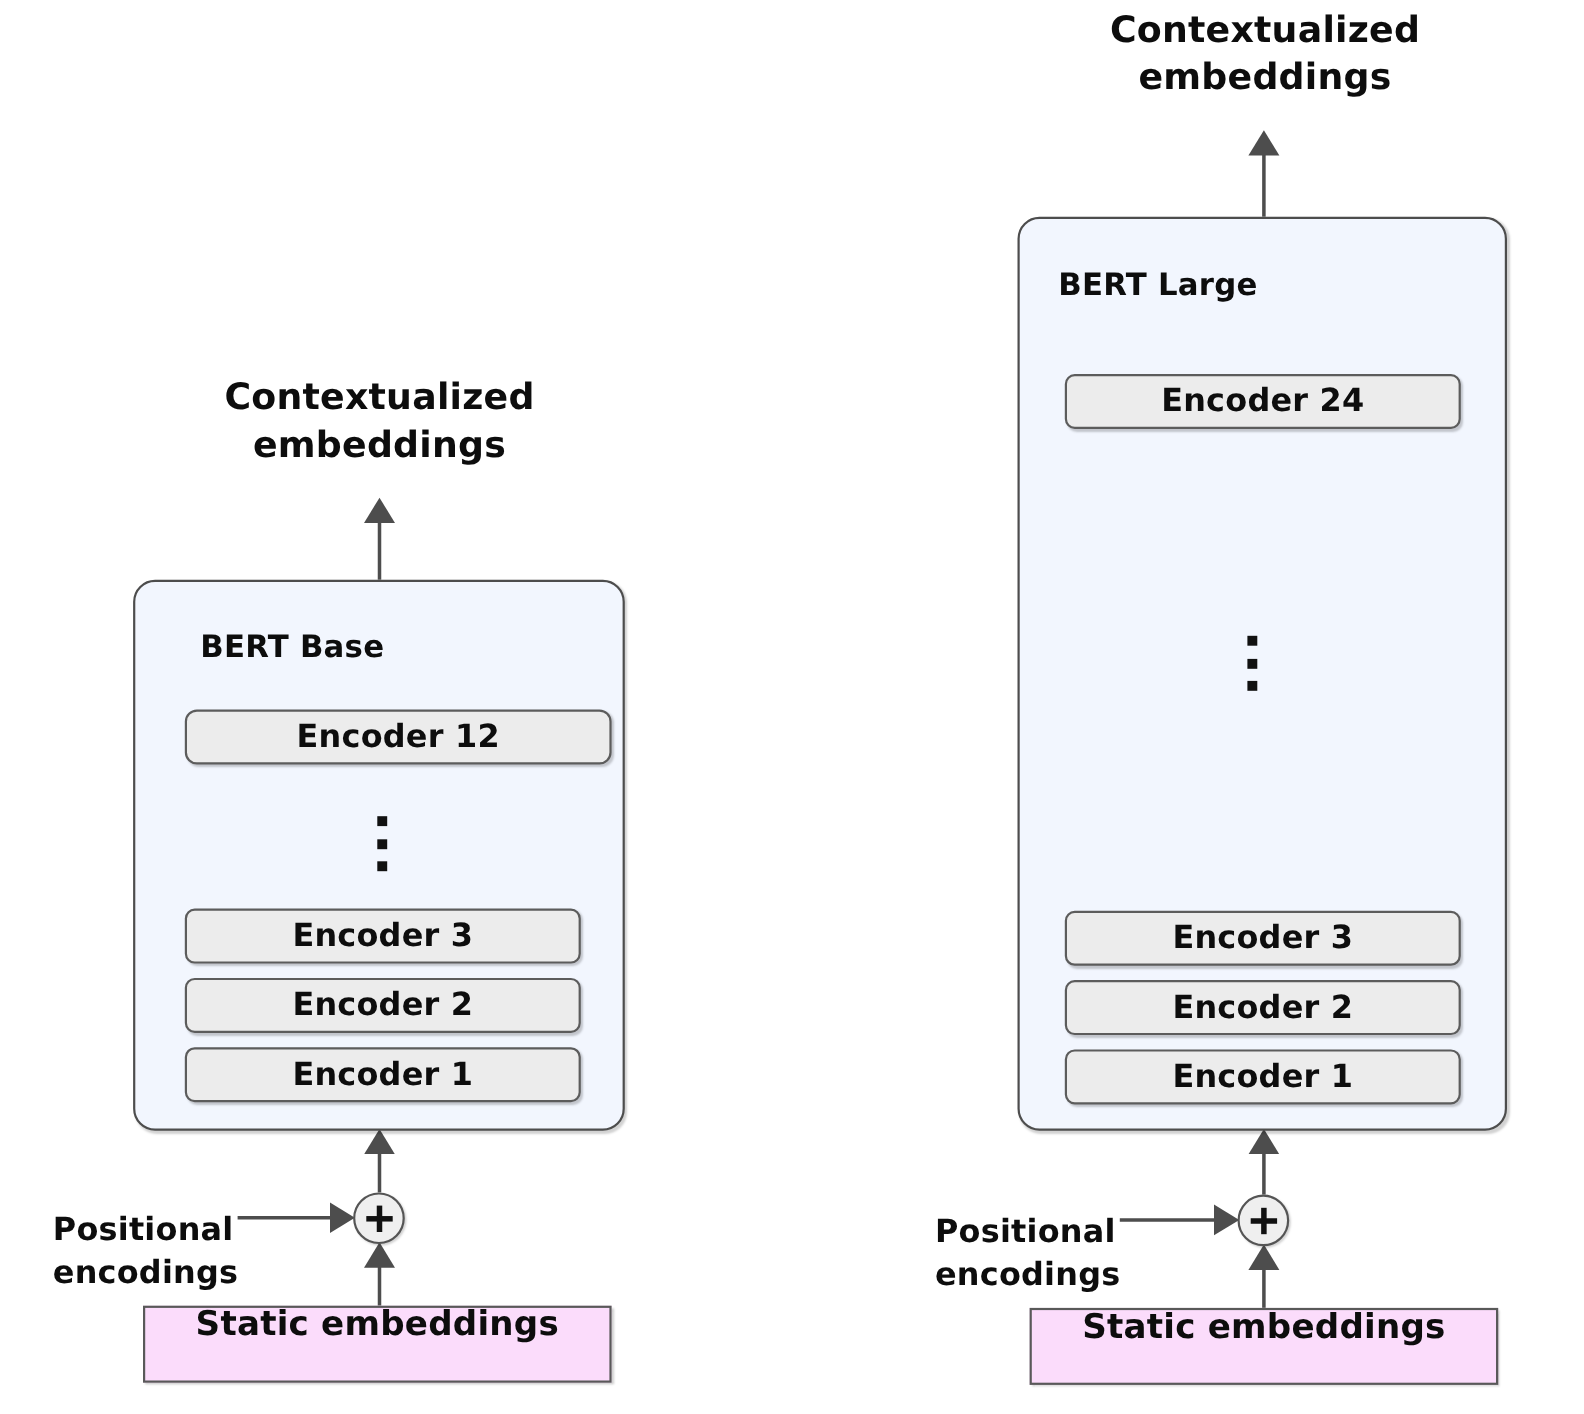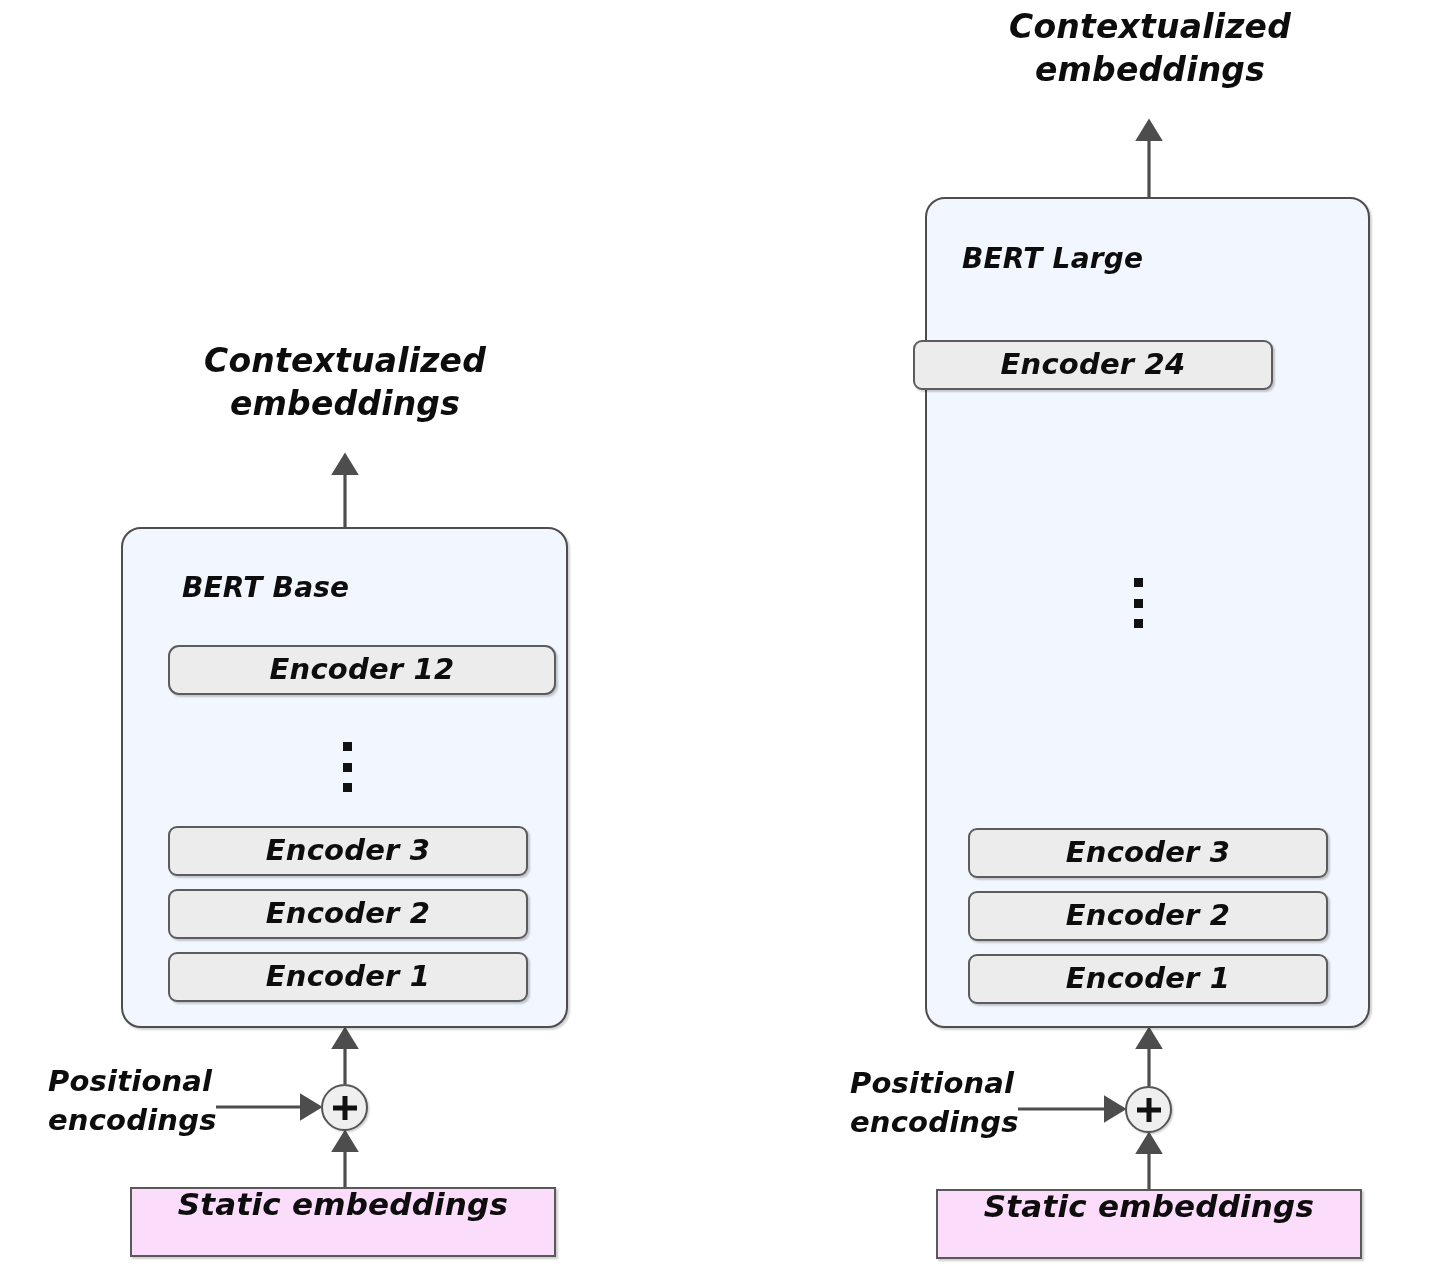--- a/index.html
+++ b/index.html
@@ -18,21 +18,20 @@
   .canvas {
     position: absolute;
     left: 0; top: 0;
     width: 1440px;
     height: 1285px;
   }
 
   
   .hand {
     font-family: "DejaVu Sans", sans-serif;
-    font-style: italic;
     font-weight: 600;
     color: #0d0d0d;
     letter-spacing: 0.2px;
     white-space: pre;
   }
 
   
   .model-box {
     position: absolute;
     background: #f2f6fe;
@@ -132,20 +131,21 @@
     line-height: 1.30;
     text-align: center;
     white-space: pre-line;
   }
   .side-label {
     position: absolute;
     font-size: 29px;
     line-height: 1.35;
     text-align: left;
     white-space: pre-line;
+    margin-top: 36px;
   }
 
   svg.arrows {
     position: absolute;
     left: 0; top: 0;
     width: 1440px;
     height: 1285px;
     pointer-events: none;
     overflow: visible;
   }
@@ -227,21 +227,21 @@
     <span class="static-label hand">Static embeddings</span>
   </div>
 
   <div class="caption hand" style="left:995px; top:6px; width:310px;">Contextualized
 embeddings</div>
 
   <div class="model-box" style="left:925px; top:197px; width:445px; height:831px;"></div>
 
   <div class="model-title hand" style="left:962px; top:245px;">BERT Large</div>
 
-  <div class="encoder-box" style="left:913px; top:340px; width:360px; height:50px;">
+  <div class="encoder-box" style="left:968px; top:340px; width:360px; height:50px;">
     <span class="encoder-label hand">Encoder 24</span>
   </div>
 
   <div class="vdots" style="left:1134px; top:578px; width:9px; height:50px;">
     <i></i>
     <i></i>
     <i></i>
   </div>
 
   <div class="encoder-box" style="left:968px; top:828px; width:360px; height:50px;">

